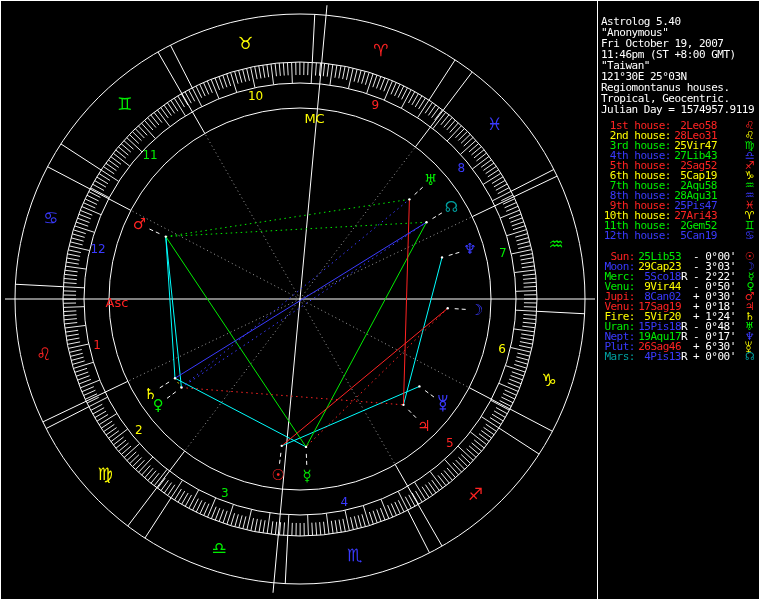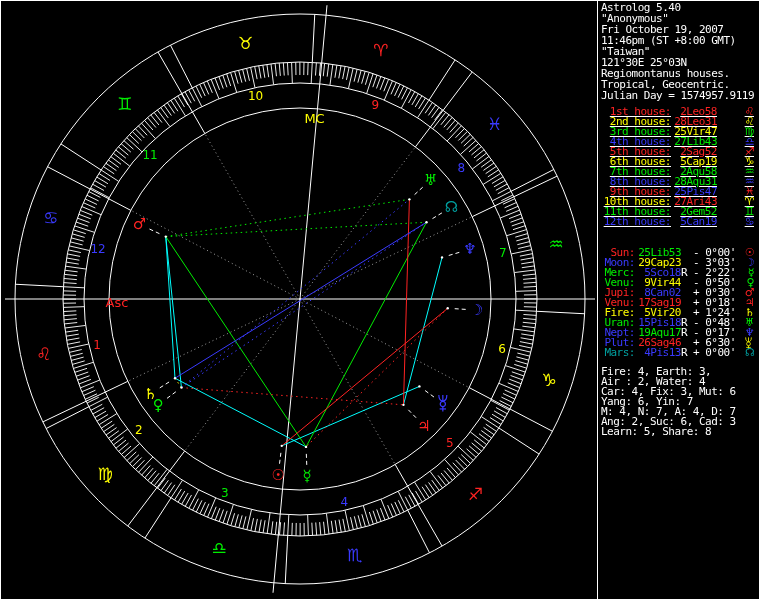--- a/index.html
+++ b/index.html
@@ -1,21 +1,21 @@
 <!DOCTYPE html>
 <html><head>
 <meta charset="utf-8">
 <style>
   html,body{margin:0;padding:0;background:#000;}
   #screen{position:relative;width:760px;height:600px;background:#000;overflow:hidden;
           font-family:"DejaVu Sans Mono", monospace;}
   #frame{position:absolute;inset:0;border:1px solid #fff;pointer-events:none;z-index:50;}
   #divider{position:absolute;left:597px;top:0;width:1px;height:600px;background:#fff;z-index:10;}
   #wheel{position:absolute;left:0;top:0;}
-  #panel{position:absolute;left:601px;top:3px;width:156px;color:#fff;
+  #panel{position:absolute;left:601px;top:17px;width:156px;color:#fff;
          font-size:11px;letter-spacing:-0.5px;line-height:10px;}
   .hdr div{white-space:pre;height:11px;}
   .block{margin-top:0;}
   .row{display:flex;align-items:center;height:10px;white-space:pre;}
   .hl{display:inline-block;width:70px;text-align:right;}
   .hv{display:inline-block;width:46px;text-align:right;}
   .pl{display:inline-block;width:34px;text-align:right;}
   .pv{display:inline-block;width:46px;text-align:right;}
   .pr{display:inline-block;width:7px;color:#fff;}
   .pd{display:inline-block;padding-left:5px;color:#fff;}
@@ -511,60 +511,51 @@
       <div>Astrolog 5.40</div>
       <div>"Anonymous"</div>
       <div>Fri October 19, 2007</div>
       <div>11:46pm (ST +8:00 GMT)</div>
       <div>"Taiwan"</div>
       <div>121°30E 25°03N</div>
       <div>Regiomontanus houses.</div>
       <div>Tropical, Geocentric.</div>
       <div>Julian Day = 1574957.9119</div>
     </div>
-    <div id="houses" class="block" style="margin-top:5px;text-decoration:underline;">
+    <div id="houses" class="block" style="margin-top:5px;">
         <div class="row"><span class="hl" style="color:#ff2323">1st house:</span><span class="hv" style="color:#ff2323">2Leo58</span><span class="gly" style="color:#ff2323">♌</span></div>
         <div class="row"><span class="hl" style="color:#ffff00">2nd house:</span><span class="hv" style="color:#ff2323">28Leo31</span><span class="gly" style="color:#ffff00">♌</span></div>
         <div class="row"><span class="hl" style="color:#00ee00">3rd house:</span><span class="hv" style="color:#ffff00">25Vir47</span><span class="gly" style="color:#00ee00">♍</span></div>
         <div class="row"><span class="hl" style="color:#3a3aff">4th house:</span><span class="hv" style="color:#00ee00">27Lib43</span><span class="gly" style="color:#3a3aff">♎</span></div>
         <div class="row"><span class="hl" style="color:#ff2323">5th house:</span><span class="hv" style="color:#ff2323">2Sag52</span><span class="gly" style="color:#ff2323">♐</span></div>
         <div class="row"><span class="hl" style="color:#ffff00">6th house:</span><span class="hv" style="color:#ffff00">5Cap19</span><span class="gly" style="color:#ffff00">♑</span></div>
         <div class="row"><span class="hl" style="color:#00ee00">7th house:</span><span class="hv" style="color:#00ee00">2Aqu58</span><span class="gly" style="color:#00ee00">♒</span></div>
         <div class="row"><span class="hl" style="color:#3a3aff">8th house:</span><span class="hv" style="color:#00ee00">28Aqu31</span><span class="gly" style="color:#3a3aff">♒</span></div>
         <div class="row"><span class="hl" style="color:#ff2323">9th house:</span><span class="hv" style="color:#3a3aff">25Pis47</span><span class="gly" style="color:#ff2323">♓</span></div>
         <div class="row"><span class="hl" style="color:#ffff00">10th house:</span><span class="hv" style="color:#ff2323">27Ari43</span><span class="gly" style="color:#ffff00">♈</span></div>
         <div class="row"><span class="hl" style="color:#00ee00">11th house:</span><span class="hv" style="color:#00ee00">2Gem52</span><span class="gly" style="color:#00ee00">♊</span></div>
         <div class="row"><span class="hl" style="color:#3a3aff">12th house:</span><span class="hv" style="color:#3a3aff">5Can19</span><span class="gly" style="color:#3a3aff">♋</span></div>
       </div>
-    <div id="planets" class="block" style="margin-top:21px;">
+    <div id="planets" class="block" style="margin-top:11px;">
         <div class="row"><span class="pl" style="color:#ff2323">Sun:</span><span class="pv" style="color:#00ee00">25Lib53</span><span class="pr"></span><span class="pd">- 0°00'</span><span class="gly" style="color:#ff2323">☉</span></div>
         <div class="row"><span class="pl" style="color:#3a3aff">Moon:</span><span class="pv" style="color:#ffff00">29Cap23</span><span class="pr"></span><span class="pd">- 3°03'</span><span class="gly" style="color:#3a3aff">☽</span></div>
         <div class="row"><span class="pl" style="color:#00ee00">Merc:</span><span class="pv" style="color:#3a3aff">5Sco18</span><span class="pr">R</span><span class="pd">- 2°22'</span><span class="gly" style="color:#00ee00">☿</span></div>
         <div class="row"><span class="pl" style="color:#00ee00">Venu:</span><span class="pv" style="color:#ffff00">9Vir44</span><span class="pr"></span><span class="pd">- 0°50'</span><span class="gly" style="color:#00ee00">♀</span></div>
         <div class="row"><span class="pl" style="color:#ff2323">Jupi:</span><span class="pv" style="color:#3a3aff">8Can02</span><span class="pr"></span><span class="pd">+ 0°30'</span><span class="gly" style="color:#ff2323">♂</span></div>
         <div class="row"><span class="pl" style="color:#ff2323">Venu:</span><span class="pv" style="color:#ff2323">17Sag19</span><span class="pr"></span><span class="pd">+ 0°18'</span><span class="gly" style="color:#ff2323">♃</span></div>
         <div class="row"><span class="pl" style="color:#ffff00">Fire:</span><span class="pv" style="color:#ffff00">5Vir20</span><span class="pr"></span><span class="pd">+ 1°24'</span><span class="gly" style="color:#ffff00">♄</span></div>
         <div class="row"><span class="pl" style="color:#00ee00">Uran:</span><span class="pv" style="color:#3a3aff">15Pis18</span><span class="pr">R</span><span class="pd">- 0°48'</span><span class="gly" style="color:#00ee00">♅</span></div>
         <div class="row"><span class="pl" style="color:#3a3aff">Nept:</span><span class="pv" style="color:#00ee00">19Aqu17</span><span class="pr">R</span><span class="pd">- 0°17'</span><span class="gly" style="color:#3a3aff">♆</span></div>
         <div class="row"><span class="pl" style="color:#3a3aff">Plut:</span><span class="pv" style="color:#ff2323">26Sag46</span><span class="pr"></span><span class="pd">+ 6°30'</span><span class="gly" style="color:#ffff00"><svg width="11" height="13" viewBox="-5.5 -9 11 18" style="display:block">
      <g fill="none" stroke="#ffff00" stroke-width="1.1">
        <path d="M-4,-8.5 C-4,-4 -2,-2.5 0,-2.5 C2,-2.5 4,-4 4,-8.5"></path>
        <line x1="0" y1="-8.5" x2="0" y2="-2.5"></line>
        <circle cx="0" cy="0.4" r="2.6"></circle>
        <line x1="0" y1="3" x2="0" y2="8"></line>
        <line x1="-3.2" y1="5.4" x2="3.2" y2="5.4"></line>
      </g>
    </svg></span></div>
         <div class="row"><span class="pl" style="color:#00a0a0">Mars:</span><span class="pv" style="color:#3a3aff">4Pis13</span><span class="pr">R</span><span class="pd">+ 0°00'</span><span class="gly" style="color:#00a0a0">☊</span></div>
       </div>
-    <div id="stats" class="block stats" style="margin-top:9px;">
-        <div>Fire: 4, Earth: 3,</div>
-        <div>Air : 2, Water: 4</div>
-        <div>Car: 4, Fix: 3, Mut: 6</div>
-        <div>Yang: 6, Yin: 7</div>
-        <div>M: 4, N: 7, A: 4, D: 7</div>
-        <div>Ang: 2, Suc: 6, Cad: 3</div>
-        <div>Learn: 5, Share: 8</div>
-      </div>
   </div>
   <div id="divider"></div>
   <div id="frame"></div>
 </div>
 
 </body></html>

